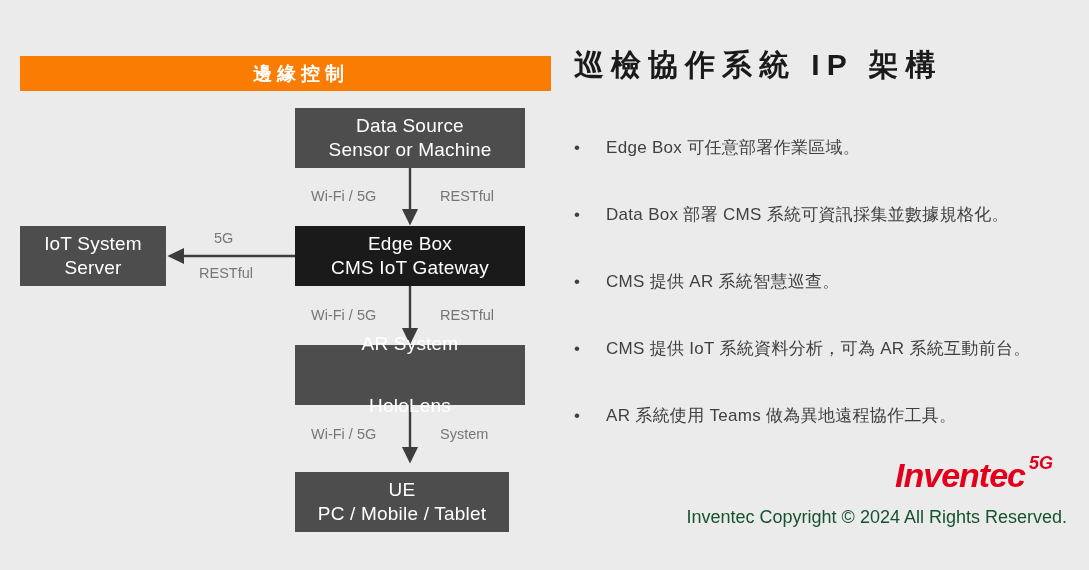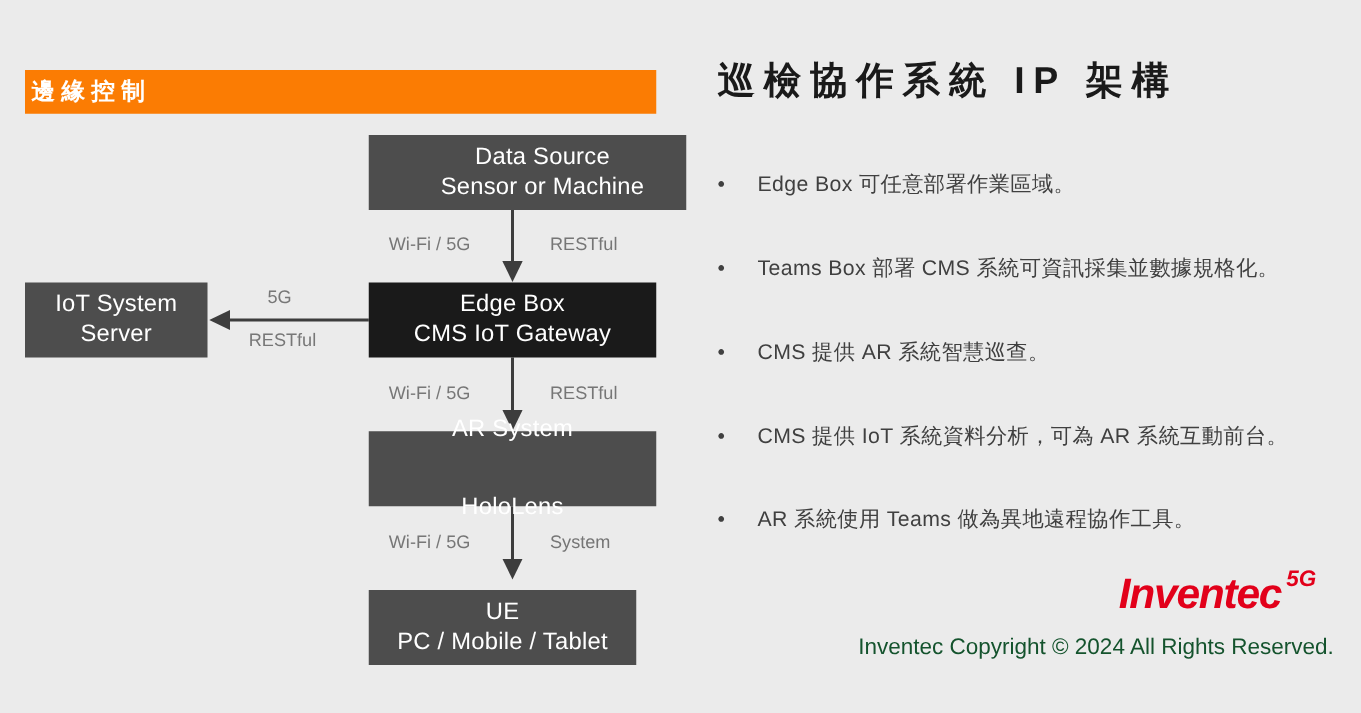--- a/index.html
+++ b/index.html
@@ -27,20 +27,22 @@
 
   .section-header {
     position: absolute;
     left: 20px;
     top: 56px;
     width: 505px;
     height: 35px;
     background: #fb7c03;
     display: flex;
     align-items: center;
+    justify-content: center;
+    padding-left: 26px;
   }
   .section-header-label {
     color: #ffffff;
     font-size: 19px;
     font-weight: bold;
     letter-spacing: 5px;
     text-indent: 5px;
     line-height: 1;
   }
 
@@ -53,21 +55,21 @@
     align-items: center;
     justify-content: center;
     text-align: center;
     font-size: 19px;
     line-height: 1.28;
     letter-spacing: .2px;
   }
   .node.dark { background: #1a1a1a; }
   .node .l1, .node .l2 { display: block; white-space: nowrap; }
 
-  #node-data-source { left: 295px; top: 108px;  width: 230px; height: 60px; padding-left: 24px; }
+  #node-data-source { left: 295px; top: 108px;  width: 230px; height: 60px; }
   #node-edge-box    { left: 295px; top: 226px;  width: 230px; height: 60px; }
   #node-iot-server  { left: 20px;  top: 226px;  width: 146px; height: 60px; }
   #node-ar-system   { left: 295px; top: 345px;  width: 230px; height: 60px; gap: 37px; }
   #node-ue          { left: 295px; top: 472px;  width: 214px; height: 60px; }
 
   
   .connectors {
     position: absolute;
     left: 0; top: 0;
     width: 560px; height: 570px;
@@ -231,21 +233,21 @@
 
     <div class="panel-title">巡檢協作系統 IP 架構</div>
 
     <div class="bullets">
       <div class="bullet">
         <span class="bullet-dot">•</span>
         <span class="bullet-text">Edge Box 可任意部署作業區域。</span>
       </div>
       <div class="bullet">
         <span class="bullet-dot">•</span>
-        <span class="bullet-text">Teams Box 部署 CMS 系統可資訊採集並數據規格化。</span>
+        <span class="bullet-text">Data Box 部署 CMS 系統可資訊採集並數據規格化。</span>
       </div>
       <div class="bullet">
         <span class="bullet-dot">•</span>
         <span class="bullet-text">CMS 提供 AR 系統智慧巡查。</span>
       </div>
       <div class="bullet">
         <span class="bullet-dot">•</span>
         <span class="bullet-text">CMS 提供 IoT 系統資料分析，可為 AR 系統互動前台。</span>
       </div>
       <div class="bullet">

